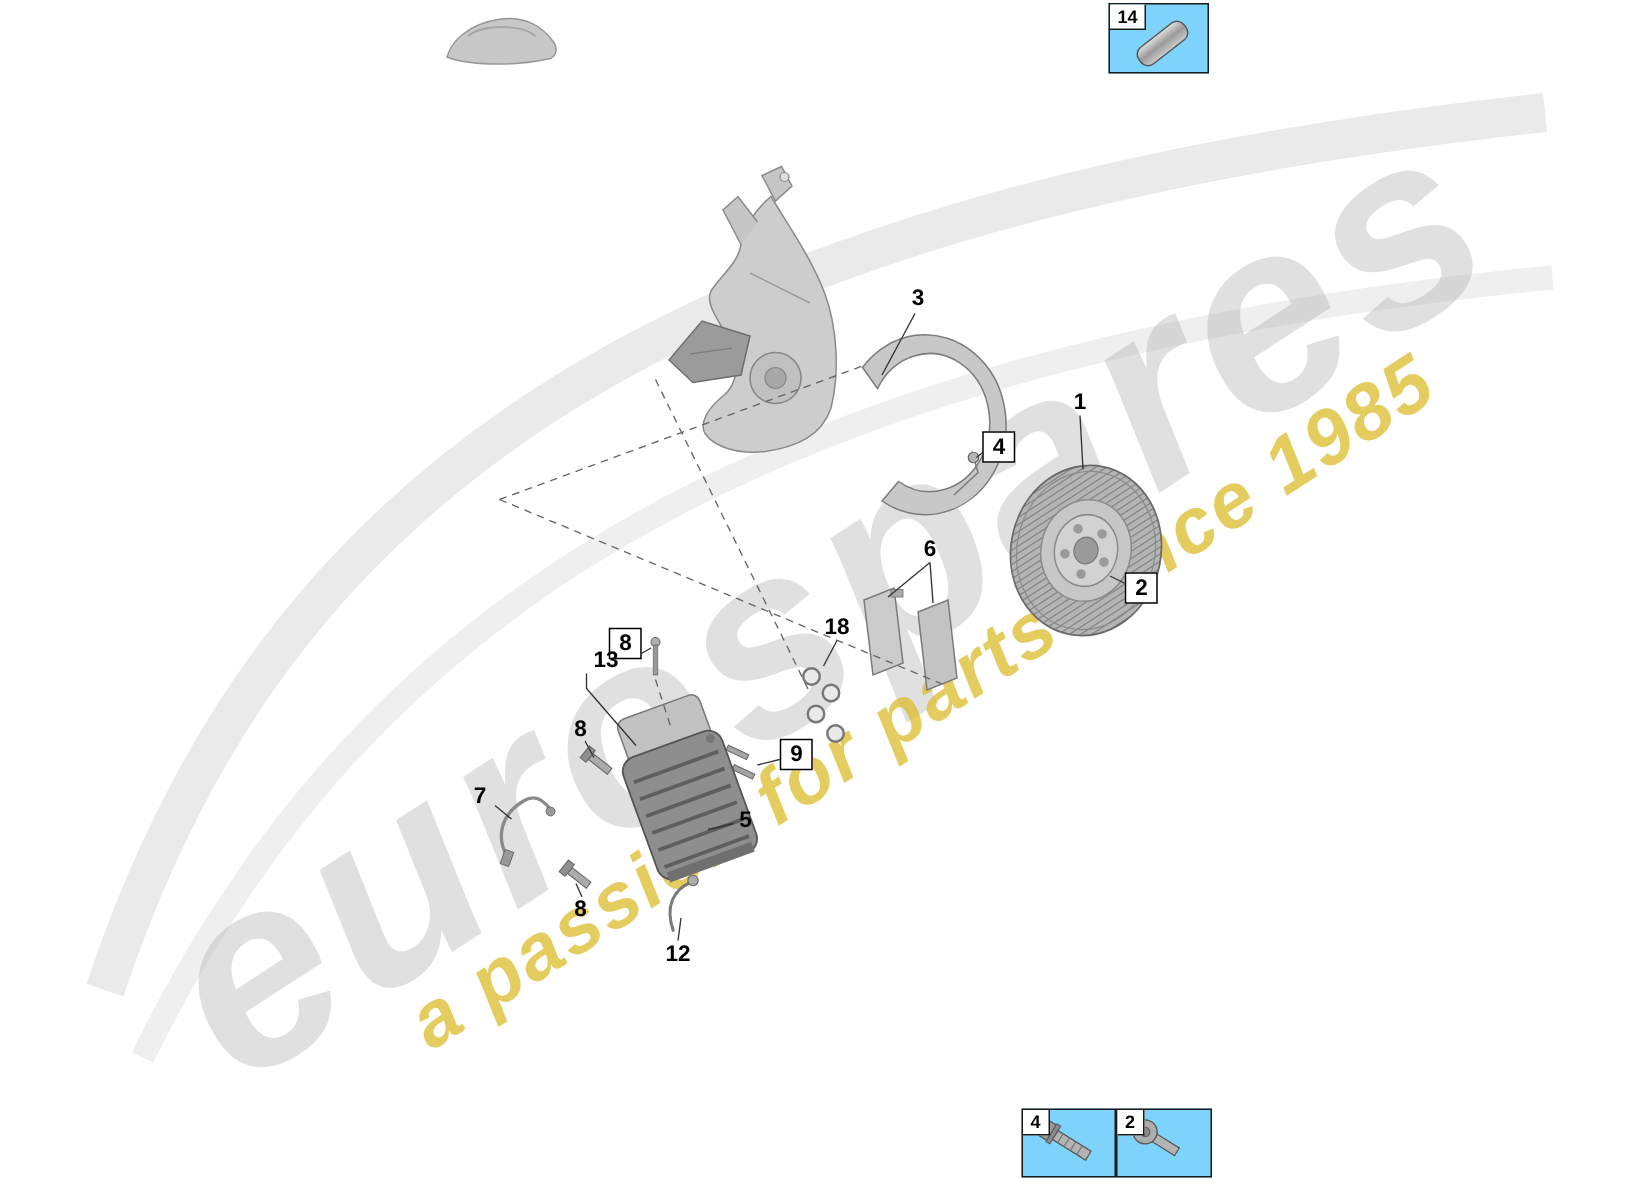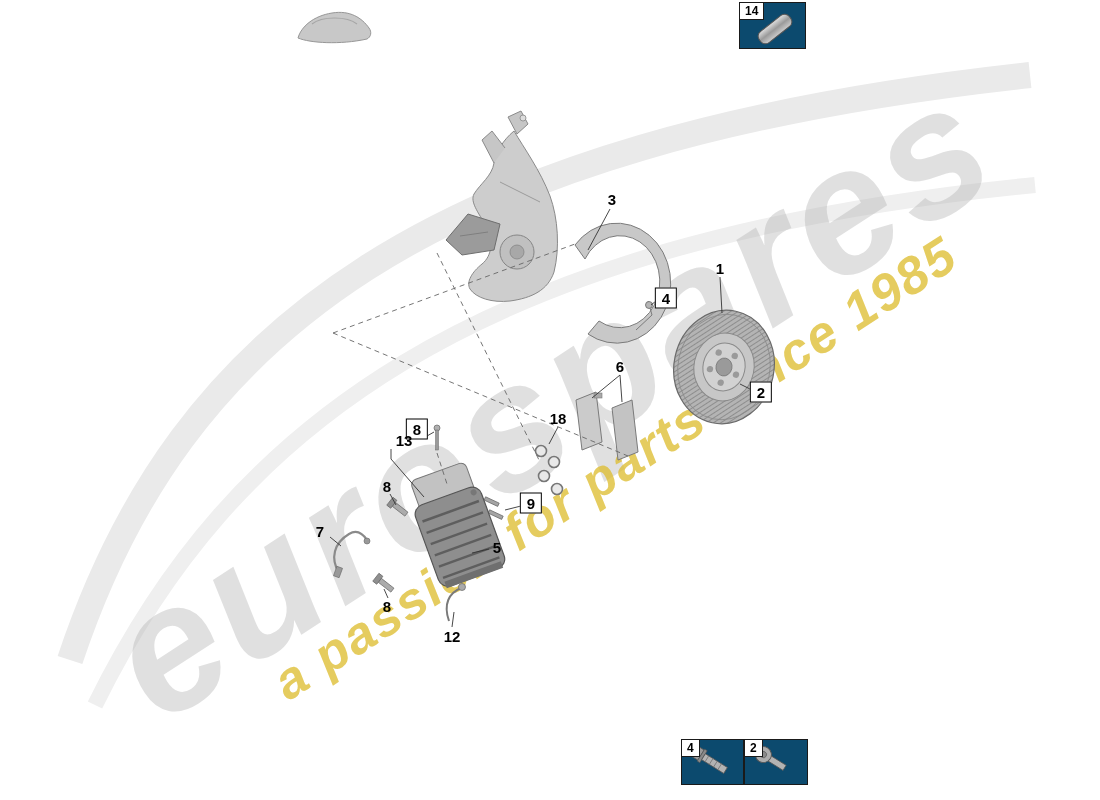--- a/index.html
+++ b/index.html
@@ -27,21 +27,21 @@
   .callout{
     position:absolute;transform:translate(-50%,-50%);
     font-size:15px;font-weight:bold;color:#000;line-height:1;
     padding:2px 3px;cursor:pointer;
   }
   .callout.boxed{
     border:1px solid #000;background:#fff;padding:2px 6px;
   }
   
   .inset{
-    position:absolute;border:1.3px solid #1a1a1a;background:#0c4a6e;box-sizing:border-box;text-align:right;
+    position:absolute;border:1.3px solid #1a1a1a;background:#7dd3fc;box-sizing:border-box;text-align:right;
   }
   .inset .tab{
     position:absolute;left:0;top:0;
     border-right:1px solid #1a1a1a;border-bottom:1px solid #1a1a1a;
     background:#fff;padding:0 5px;font-size:12px;font-weight:bold;line-height:16px;
   }
 </style>
 </head>
 <body>
 

